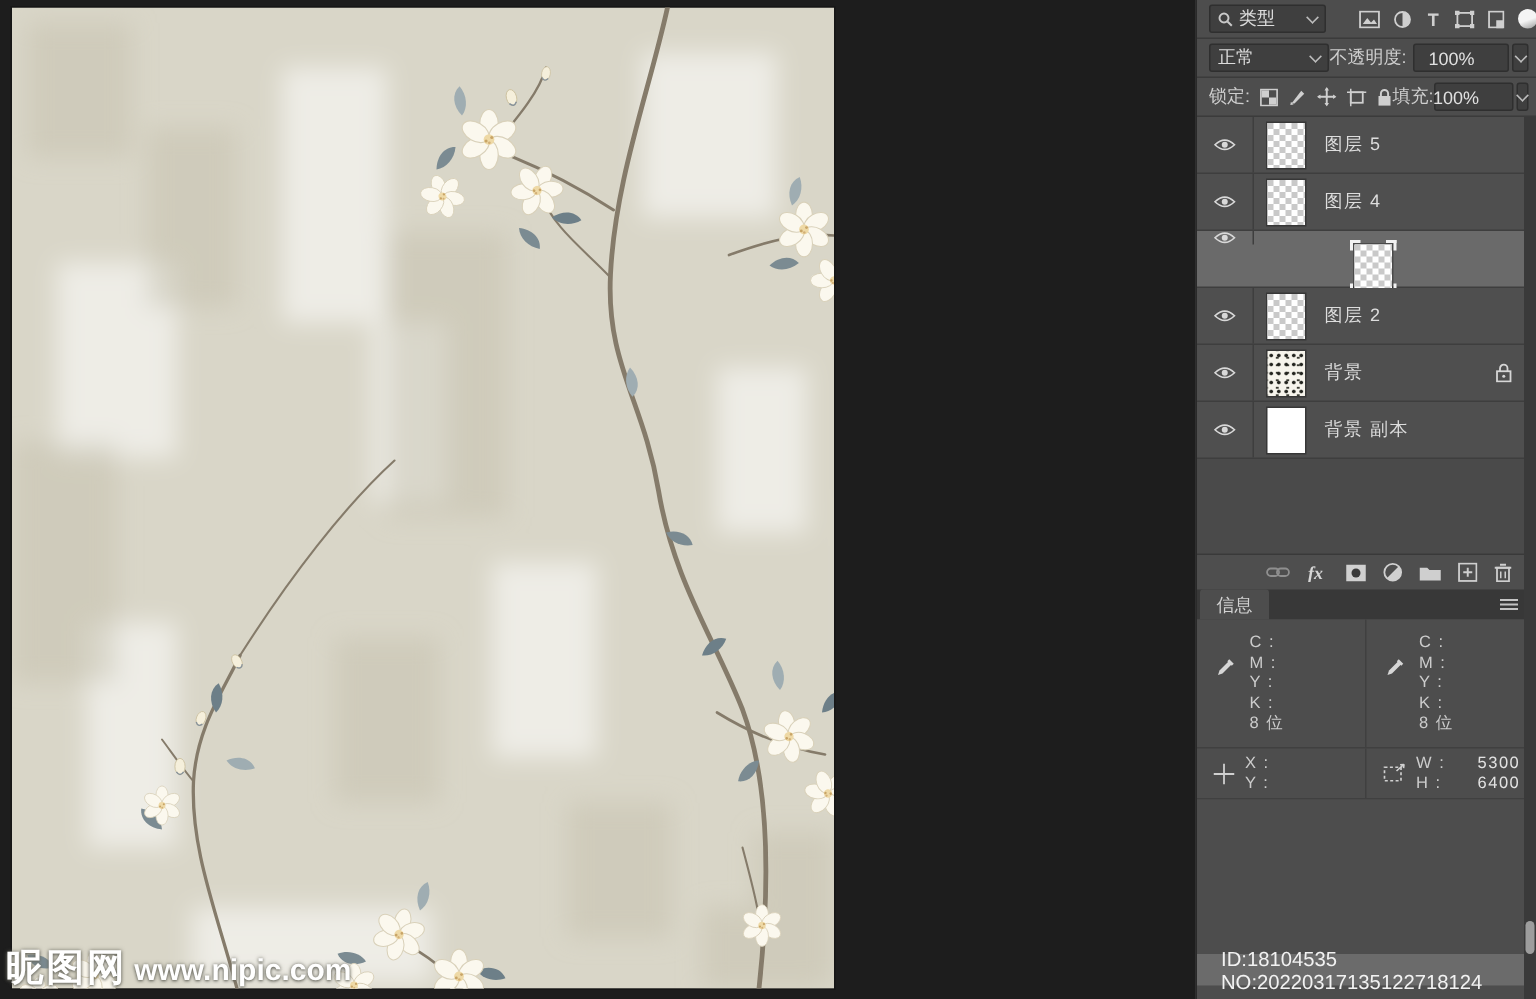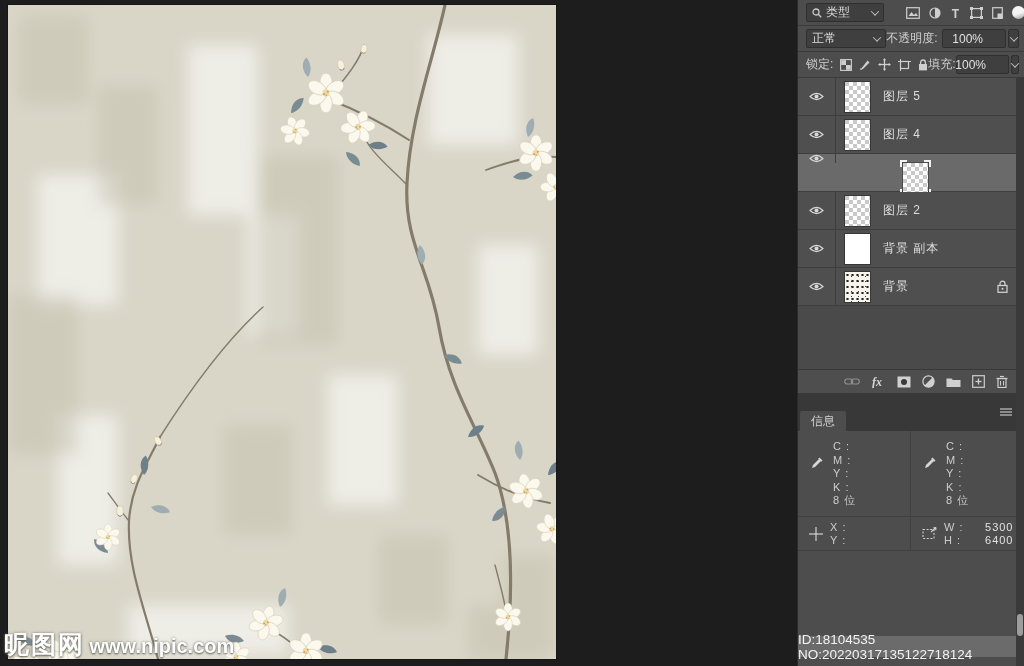--- a/index.html
+++ b/index.html
@@ -56,21 +56,21 @@
   .bracket.br { bottom:-3px; right:-3px; border-left:none; border-top:none; }
   .layer-name { margin-left:13px; color:#dddddd; letter-spacing:1px; }
   .row-lock { margin-left:auto; margin-right:16px; }
 
   .layers-empty { height:63px; background:#4a4a4a; }
   .layers-actions { height:24px; background:#4e4e4e; border-top:1px solid #393939; display:flex;
     align-items:center; justify-content:flex-end; gap:11px; padding-right:16px; }
   .layers-actions svg { display:block; }
 
   
-  .info-tabbar { height:38px; background:#383838; display:flex; align-items:flex-end;text-align:center; }
+  .info-tabbar { height:20px; background:#383838; display:flex; align-items:flex-end;text-align:center; }
   .info-tab { background:#4d4d4d; height:20px; padding:0 11px; display:flex; align-items:center;
     color:#d2d2d2; border-radius:2px 2px 0 0; margin-left:2px; }
   .tabbar-menu { margin-left:auto; margin-right:12px; align-self:center; }
   .info-body { background:#4d4d4d; }
   .cmyk-row { display:flex; height:86px; border-bottom:1px solid #404040; }
   .cmyk-col { width:50%; display:flex; padding:9px 0 0 13px; }
   .cmyk-col.first { border-right:1px solid #404040; }
   .dropper-wrap { width:22px; padding-top:16px; }
   .cmyk-lines { font-size:11px; line-height:13.5px; color:#cccccc; letter-spacing:1px; }
   .pos-row { display:flex; height:34px; border-bottom:1px solid #404040; }
@@ -80,21 +80,21 @@
   .wh-grid { display:grid; grid-template-columns:auto 44px; column-gap:6px; font-size:11px; line-height:13px;
     color:#cccccc; margin-left:7px; letter-spacing:1px; }
   .wh-grid .val { text-align:right; color:#e2e2e2; }
   .doc-row { height:26px; border-bottom:1px solid #404040; display:flex; align-items:center; padding-left:13px;
     color:#cccccc; letter-spacing:.5px; }
   .info-rest { height:37px; background:#4d4d4d; }
 
   .right-strip { position:absolute; right:0; top:78px; bottom:0; width:8px; background:#3a3a3a; }
   .scroll-thumb { position:absolute; right:1px; top:614px; width:6px; height:22px; background:#9d9d9d; border-radius:3px; }
   .id-bar { position:absolute; left:0; right:8px; bottom:9px; height:21px; background:#6b6b6b;
-    display:flex; align-items:center; padding-left:0; color:#f2f2f2; font-size:13.5px; }
+    display:flex; align-items:center; padding-left:16px; color:#f2f2f2; font-size:13.5px; }
 </style>
 </head>
 <body>
 
 <div class="screen">
 
   <div class="canvas-area">
     <div class="artwork">
       <svg class="artwork-svg" viewBox="0 0 548 654" preserveAspectRatio="none">
         <defs>
@@ -364,38 +364,38 @@
       </div>
 
 
       <div class="layer-row">
         <div class="eye-cell">
           <svg width="15" height="9" viewBox="0 0 15 9">
             <path d="M1 4.5 Q7.5 -1.8 14 4.5 Q7.5 10.8 1 4.5 Z" fill="none" stroke="#d8d8d8" stroke-width="1.1"></path>
             <circle cx="7.5" cy="4.5" r="2" fill="#d8d8d8"></circle>
             </svg>
         </div>
-        <div class="thumb white"></div>
-        <span class="layer-name">背景 副本</span>
-      </div>
-
-      <div class="layer-row">
-        <div class="eye-cell">
-          <svg width="15" height="9" viewBox="0 0 15 9">
-            <path d="M1 4.5 Q7.5 -1.8 14 4.5 Q7.5 10.8 1 4.5 Z" fill="none" stroke="#d8d8d8" stroke-width="1.1"></path>
-            <circle cx="7.5" cy="4.5" r="2" fill="#d8d8d8"></circle>
-            </svg>
-        </div>
         <div class="thumb pattern"></div>
         <span class="layer-name">背景</span>
         <svg class="row-lock" width="11" height="13" viewBox="0 0 11 13">
           <rect x="1" y="5.5" width="9" height="6.8" fill="none" stroke="#d6d6d6" stroke-width="1.2"></rect>
           <path d="M3 5.5 V3.6 A2.5 2.5 0 0 1 8 3.6 V5.5" fill="none" stroke="#d6d6d6" stroke-width="1.2"></path>
           <circle cx="5.5" cy="8.8" r="1" fill="#d6d6d6"></circle>
         </svg>
+      </div>
+
+      <div class="layer-row">
+        <div class="eye-cell">
+          <svg width="15" height="9" viewBox="0 0 15 9">
+            <path d="M1 4.5 Q7.5 -1.8 14 4.5 Q7.5 10.8 1 4.5 Z" fill="none" stroke="#d8d8d8" stroke-width="1.1"></path>
+            <circle cx="7.5" cy="4.5" r="2" fill="#d8d8d8"></circle>
+            </svg>
+        </div>
+        <div class="thumb white"></div>
+        <span class="layer-name">背景 副本</span>
       </div>
     </div>
 
     <div class="layers-empty"></div>
 
     <div class="layers-actions">
       <svg width="16" height="9" viewBox="0 0 16 9">
         <rect x="0.7" y="2" width="8" height="5" rx="2.5" fill="none" stroke="#8f8f8f" stroke-width="1.2"></rect>
         <rect x="7.3" y="2" width="8" height="5" rx="2.5" fill="none" stroke="#8f8f8f" stroke-width="1.2"></rect>
       </svg>

